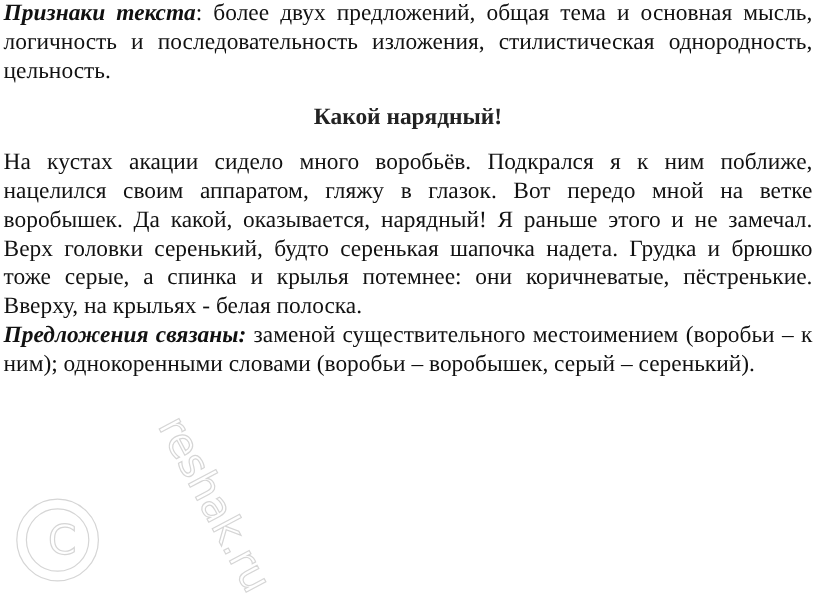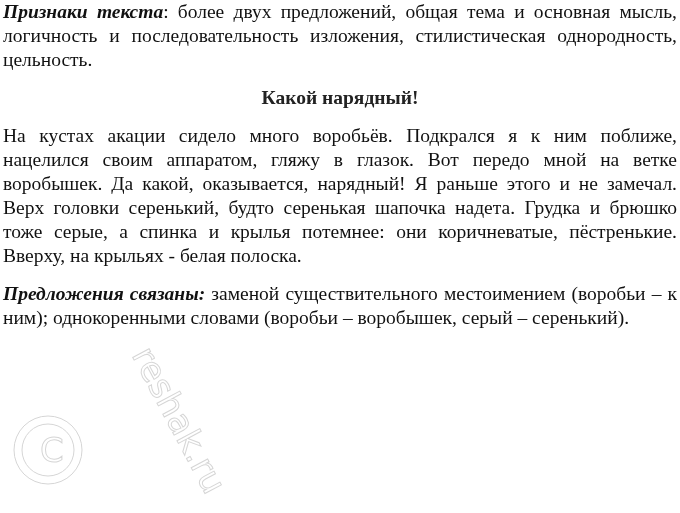--- a/index.html
+++ b/index.html
@@ -31,21 +31,21 @@
     .p1 { margin-top: 0; }
     .heading {
       text-align: right;
       text-align-last: center;
       font-weight: bold;
       margin-top: 14px;
       margin-bottom: 14px;
       color: #222;
     }
     .p2 { }
-    .p3 { margin-top: 14px; }
+    .p3 { }
     .bi {
       font-weight: bold;
       font-style: italic;
     }
     .watermark {
       position: absolute;
       left: 0;
       top: 340px;
       width: 230px;
       height: 170px;

